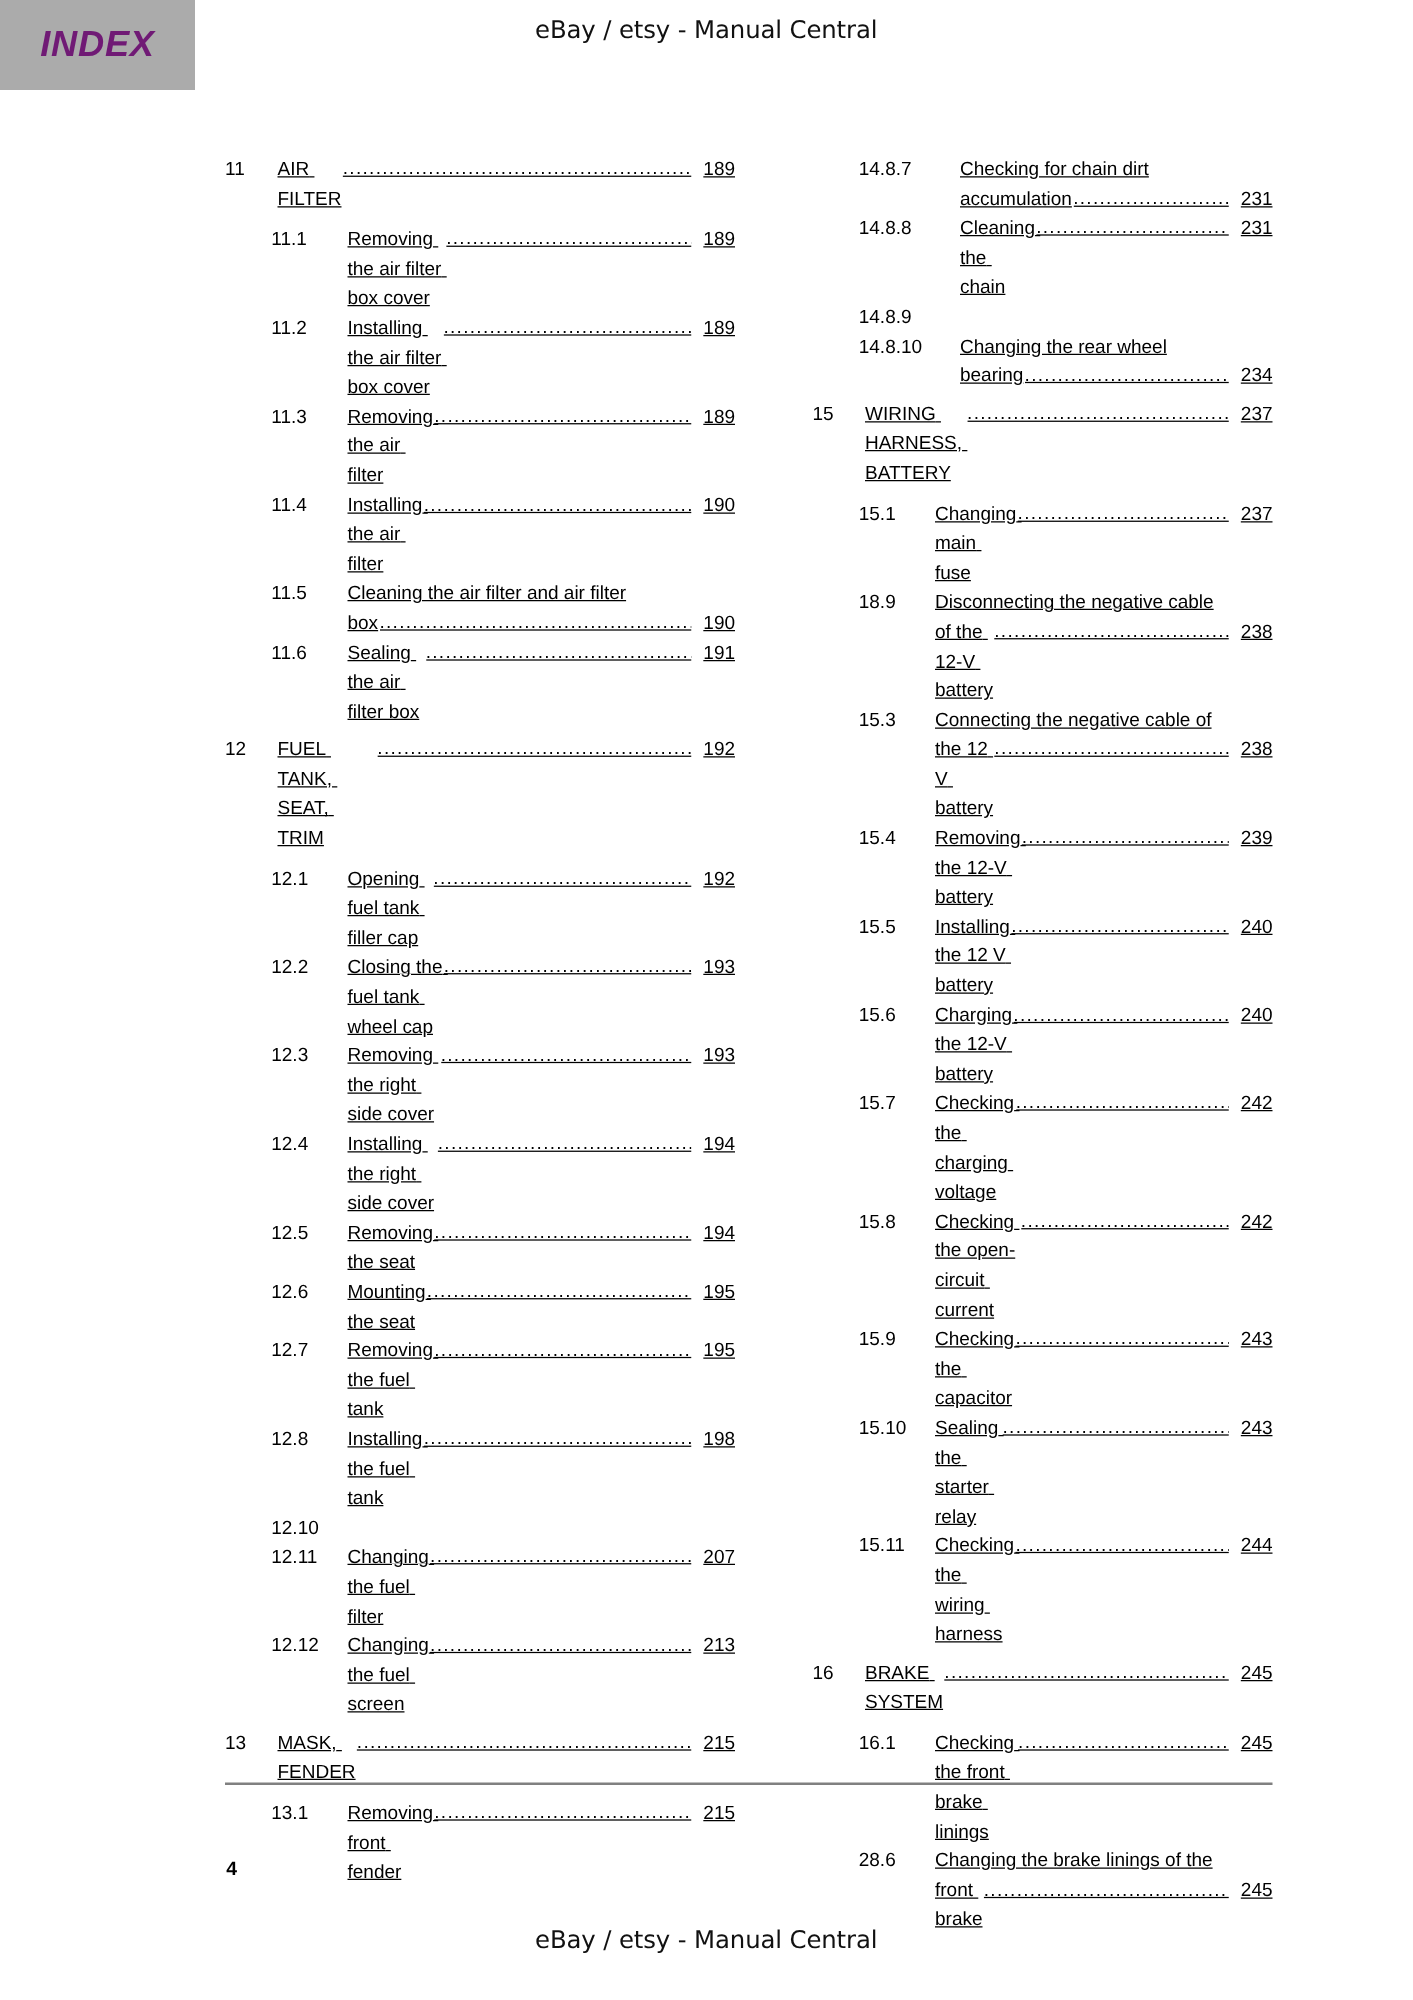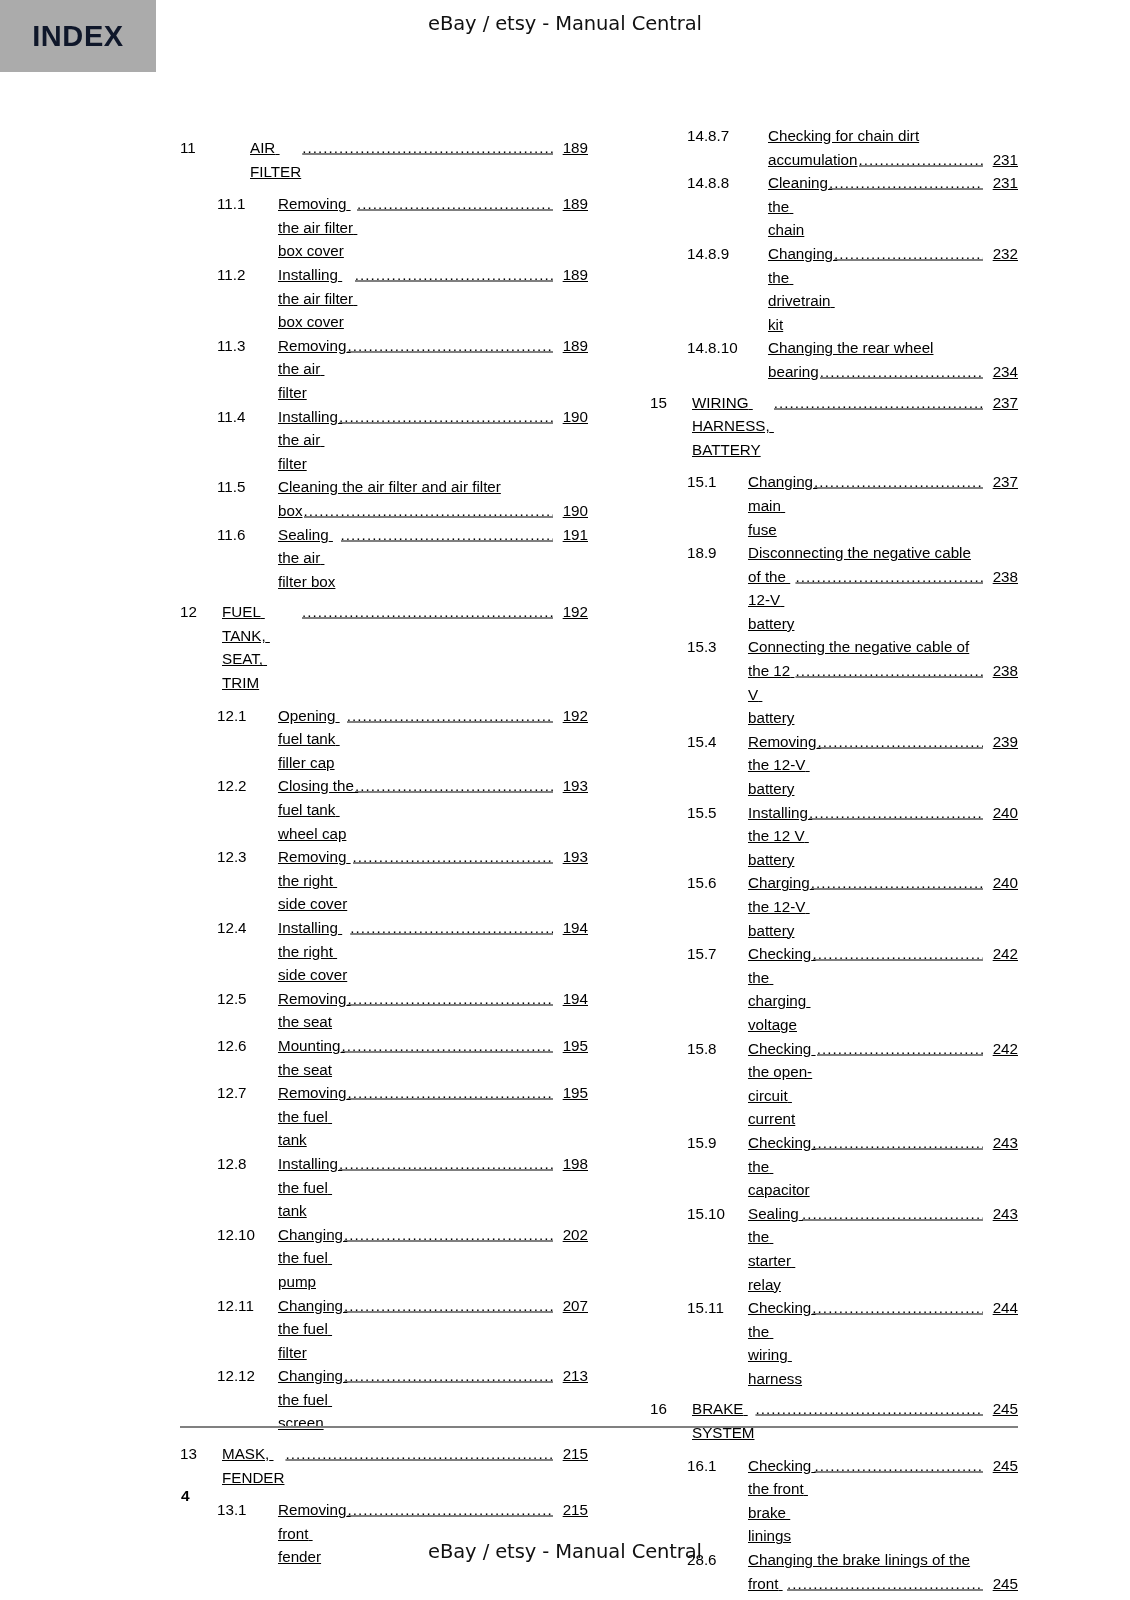--- a/index.html
+++ b/index.html
@@ -26,21 +26,22 @@
     height: 72px;
     background: #ababab;
     display: flex;
     align-items: center;
     justify-content: center;
   }
   .index-tab-label {
     font-size: 29px;
     font-weight: bold;
     letter-spacing: 0.6px;
-    color: #0f172a;
+    color: #701a75;
+    font-style: italic;
   }
   .watermark-top {
     position: absolute;
     left: 0;
     right: 0;
     top: 12px;
     text-align: center;
     font-family: "DejaVu Sans", sans-serif;
     font-size: 19.5px;
     color: #111;
@@ -77,21 +78,21 @@
     display: flex;
     align-items: flex-start;
     font-size: 15.2px;
     line-height: 23.6px;
     color: #000;
   }
   .toc-row.chapter {
     margin-top: 7px;
     margin-bottom: 9px;
   }
-  .toc-row.chapter:first-child { margin-top: 12px; gap: 28px; }
+  .toc-row.chapter:first-child { margin-top: 0; }
 
   .num {
     flex: 0 0 auto;
     white-space: nowrap;
   }
   .chapter .num { width: 42px; }
   .section .num { width: 61px; margin-left: 37px; }
   .subsection .num { width: 81px; margin-left: 37px; }
 
   .title-wrap {
@@ -318,27 +319,20 @@
           <div class="title-wrap">
             <div class="title-line">
               <span class="ttext">Installing the fuel tank</span>
               <span class="leader"></span>
               <span class="pg">198</span>
             </div>
           </div>
         </div>
         <div class="toc-row section">
           <div class="num">12.10</div>
-          <div class="title-wrap">
-            <div class="title-line">
-              <span class="ttext">Changing the fuel pump</span>
-              <span class="leader"></span>
-              <span class="pg">202</span>
-            </div>
-          </div>
         </div>
         <div class="toc-row section">
           <div class="num">12.11</div>
           <div class="title-wrap">
             <div class="title-line">
               <span class="ttext">Changing the fuel filter</span>
               <span class="leader"></span>
               <span class="pg">207</span>
             </div>
           </div>
@@ -394,27 +388,20 @@
           <div class="title-wrap">
             <div class="title-line">
               <span class="ttext">Cleaning the chain</span>
               <span class="leader"></span>
               <span class="pg">231</span>
             </div>
           </div>
         </div>
         <div class="toc-row subsection">
           <div class="num">14.8.9</div>
-          <div class="title-wrap">
-            <div class="title-line">
-              <span class="ttext">Changing the drivetrain kit</span>
-              <span class="leader"></span>
-              <span class="pg">232</span>
-            </div>
-          </div>
         </div>
         <div class="toc-row subsection">
           <div class="num">14.8.10</div>
           <div class="title-wrap">
             <div class="title-line nolead">
               <span class="ttext">Changing the rear wheel</span>
               <span class="pg">234</span>
             </div>
             <div class="title-line">
               <span class="ttext">bearing</span>

